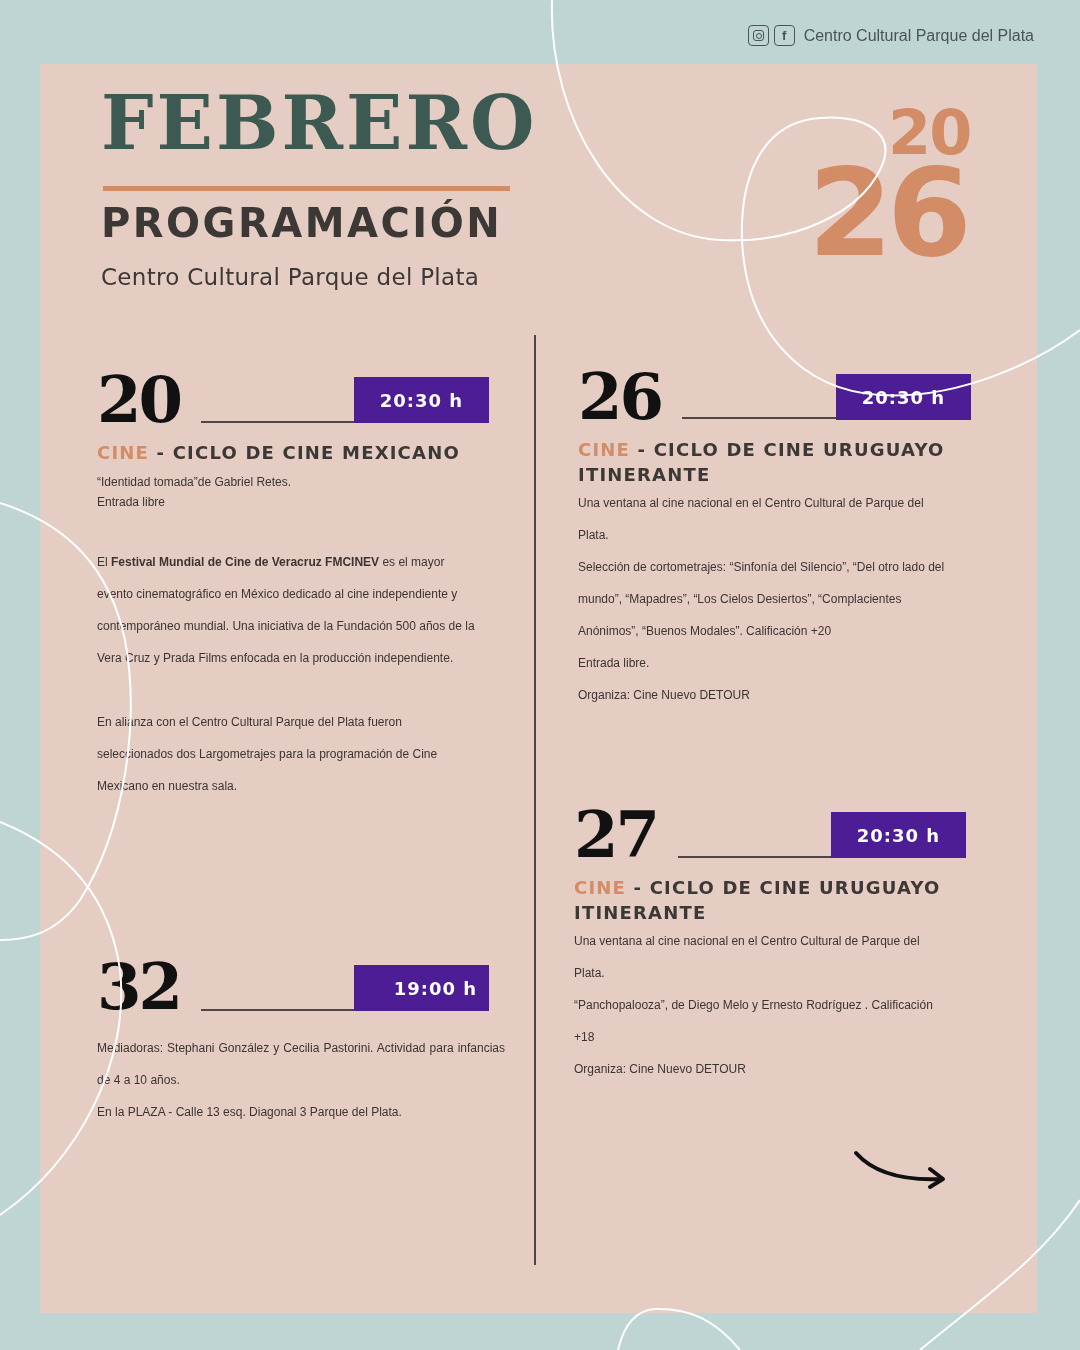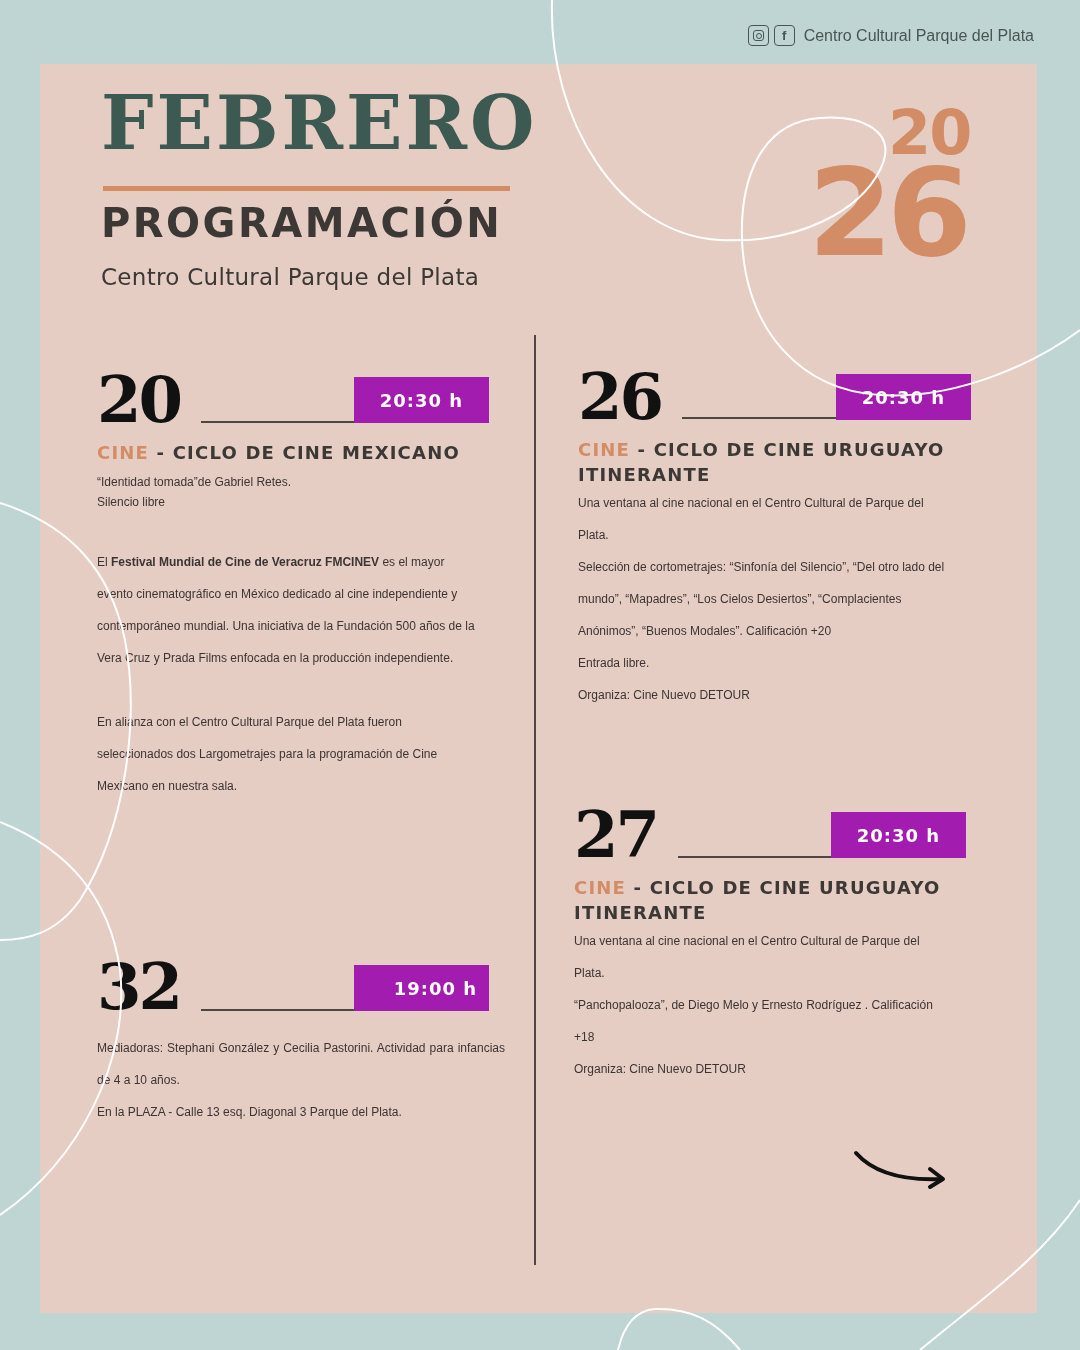--- a/index.html
+++ b/index.html
@@ -61,21 +61,21 @@
 
   .event { position: absolute; width: 420px; }
   .event-head { position: relative; height: 62px; }
   .day {
     position: absolute; left: 0; top: 0;
     font-family: "DejaVu Serif", "Liberation Serif", serif;
     font-weight: bold; font-size: 64px; line-height: 1; color: #111; letter-spacing: -3px;
   }
   .head-line { position: absolute; left: 104px; height: 2px; width: 160px; background: #4f4644; }
   .time-box {
-    position: absolute; width: 135px; height: 46px; background: #a21caf;
+    position: absolute; width: 135px; height: 46px; background: #4c1d95;
     color: #fff; font-family: "DejaVu Sans", sans-serif; font-weight: bold;
     font-size: 18px; letter-spacing: 1px;
     display: flex; align-items: center; justify-content: center;
   }
   .event-title {
     font-family: "DejaVu Sans", sans-serif; font-weight: bold;
     font-size: 18px; letter-spacing: 1.2px; color: #3b3835; line-height: 25px;
     text-transform: uppercase;
   }
   .cat { color: #d28c66; }
@@ -129,21 +129,21 @@
     <div class="event-head">
       <div class="day">20</div>
       <div class="head-line" style="top:53px; width:154px;"></div>
       <div class="time-box" style="left:257px; top:9px;">20:30 h</div>
     </div>
     <div class="event-title" style="margin-top:10px;">
       <span class="cat">CINE</span><span> - </span><span>CICLO DE CINE MEXICANO</span>
     </div>
     <div class="body-text lh-tight" style="margin-top:7px;">
       <div>“Identidad tomada”de Gabriel Retes.</div>
-      <div>Silencio libre</div>
+      <div>Entrada libre</div>
     </div>
     <div style="height:34px;"></div>
     <div class="body-text lh-loose" style="width:380px;">
       <span>El </span><b>Festival Mundial de Cine de Veracruz</b>
       <b>FMCINEV</b><span> es el mayor evento cinematográfico en México dedicado al cine independiente y contemporáneo mundial. Una iniciativa de la Fundación 500 años de la Vera Cruz y Prada Films enfocada en la producción independiente.</span>
     </div>
     <div class="gap"></div>
     <div class="body-text lh-loose" style="width:370px;">En alianza con el Centro Cultural Parque del Plata fueron seleccionados dos Largometrajes para la programación de Cine Mexicano en nuestra sala.</div>
   </div>
 

